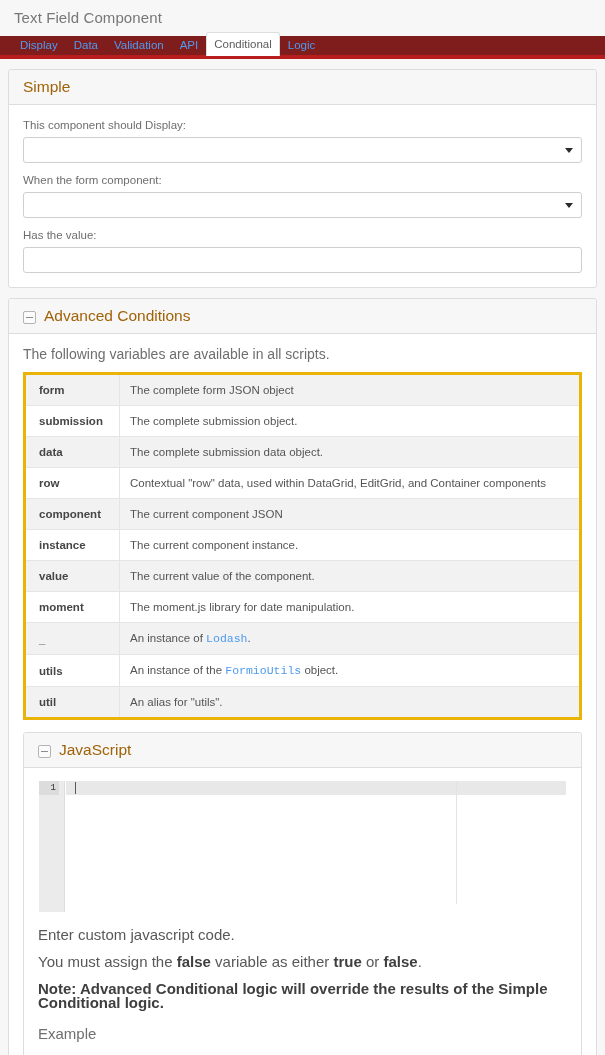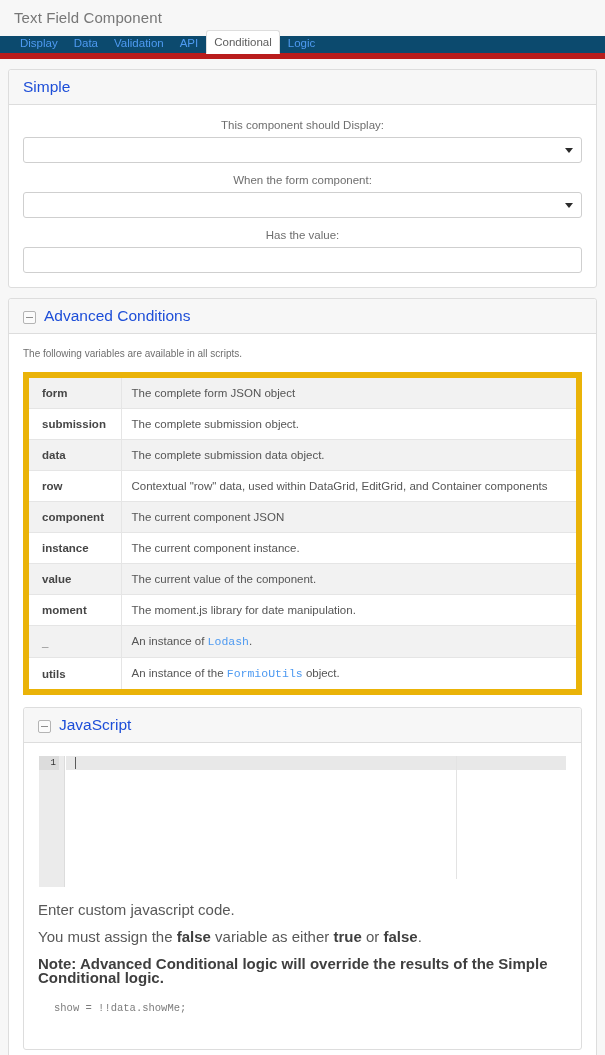--- a/index.html
+++ b/index.html
@@ -23,25 +23,25 @@
     margin: 0;
     line-height: 18px;
     letter-spacing: .1px;
   }
 
   
   .tabs {
     margin: 9px 0 8px 0;
     padding: 0 0 0 12px;
     list-style: none;
-    border-bottom: 6px solid #b91c1c;
+    border-bottom: 4px solid #b91c1c;
     height: 23px;
     display: flex;
     align-items: flex-end;
-    background: #0c4a6e;
+    background: #7f1d1d;
   }
   .tab {
     font-size: 11.5px;
     line-height: 12px;
     padding: 5px 7px 5px 7px;
     color: #4e9af1;
     cursor: pointer;
     border: 1px solid transparent;
     border-bottom: none;
     margin-bottom: -1px;
@@ -65,21 +65,21 @@
   .panel-heading {
     background: #f7f7f7;
     border-bottom: 1px solid #dddddd;
     padding: 8px 14px 8px 14px;
     border-radius: 3px 3px 0 0;
     display: flex;
     align-items: center;
   }
   .panel-title {
     font-size: 15.5px;
-    color: #1d4ed8;
+    color: #a16207;
     font-weight: normal;
     line-height: 18px;
     margin: 0;
   }
   .collapse-icon {
     display: inline-flex;
     align-items: center;
     justify-content: center;
     width: 13px;
     height: 13px;
@@ -103,21 +103,20 @@
 
   
   .form-group { margin-bottom: 10px; }
   .form-group:last-child { margin-bottom: 0; }
   .control-label {
     display: block;
     font-size: 11.5px;
     color: #6e6e6e;
     margin-bottom: 5px;
     line-height: 14px;
-    text-align: center;
   }
   .form-control {
     width: 100%;
     height: 26px;
     border: 1px solid #cfcfcf;
     border-radius: 3px;
     background: #ffffff;
     font-family: "Liberation Sans", sans-serif;
     font-size: 12px;
     color: #555555;
@@ -131,31 +130,31 @@
     top: 11px;
     width: 0; height: 0;
     border-left: 4px solid transparent;
     border-right: 4px solid transparent;
     border-top: 5px solid #2b2b2b;
     pointer-events: none;
   }
 
   
   .help-line {
-    font-size: 10px;
+    font-size: 14px;
     color: #6e6e6e;
     line-height: 14px;
     margin: 0 0 11px 0;
   }
 
   
   table.vars {
     width: 100%;
     border-collapse: collapse;
-    border: 6px solid #eab308;
+    border: 3px solid #eab308;
     font-size: 11.5px;
   }
   table.vars td {
     border: 1px solid #e5e5e5;
     padding: 8px 10px;
     line-height: 14px;
     color: #555555;
     vertical-align: middle;
   }
   table.vars tr:nth-child(odd) td { background: #f2f2f2; }
@@ -340,20 +339,24 @@
           <td class="k">moment</td>
           <td><span>The moment.js library for date manipulation.</span></td>
         </tr>
         <tr>
           <td class="k">_</td>
           <td><span>An instance of </span><a href="#">Lodash</a><span>.</span></td>
         </tr>
         <tr>
           <td class="k">utils</td>
           <td><span>An instance of the </span><a href="#">FormioUtils</a><span> object.</span></td>
+        </tr>
+        <tr>
+          <td class="k">util</td>
+          <td><span>An alias for "utils".</span></td>
         </tr>
       </tbody>
     </table>
 
     <div class="panel panel-inner" style="margin-left:0;margin-right:0;">
       <div class="panel-heading">
         <span class="collapse-icon"></span>
         <h2 class="panel-title">JavaScript</h2>
       </div>
       <div class="panel-body">
@@ -367,19 +370,20 @@
           <div class="code-area"></div>
           <div class="cursor"></div>
         </div>
 
         <p class="desc first">Enter custom javascript code.</p>
 
         <p class="desc"><span>You must assign the </span><b>false</b><span> variable as either </span><b>true</b><span> or </span><b>false</b><span>.</span></p>
 
         <p class="desc"><b>Note:</b><b> Advanced Conditional logic will override the results of the Simple Conditional logic.</b></p>
 
+        <h3 class="example-title">Example</h3>
         <pre class="example-code">show = !!data.showMe;</pre>
 
       </div>
     </div>
 
   </div>
 </div>
 
 </body></html>

